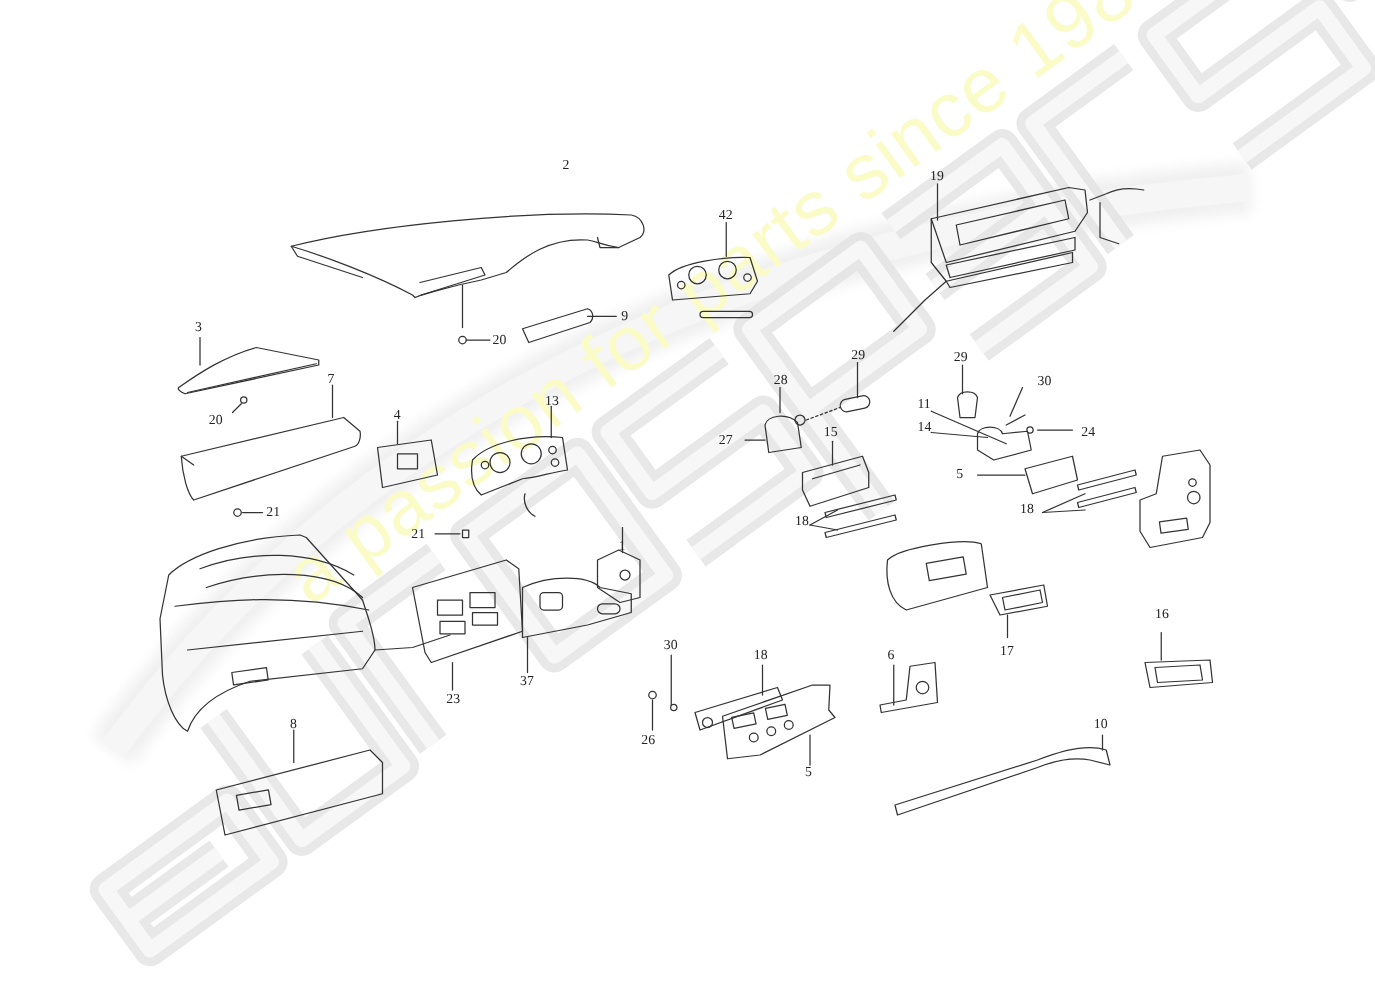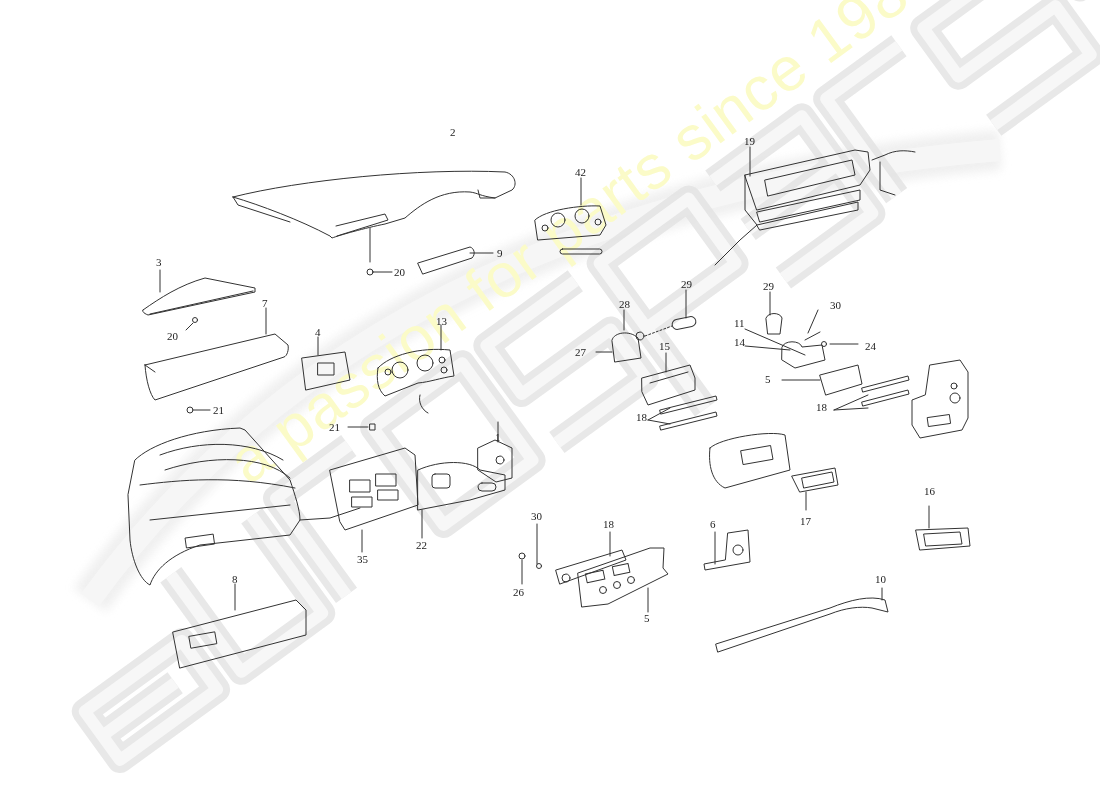--- a/index.html
+++ b/index.html
@@ -280,22 +280,22 @@
   <span class="callout" style="left:659px;top:341px">15</span>
   <span class="callout" style="left:924px;top:486px">16</span>
   <span class="callout" style="left:800px;top:516px">17</span>
   <span class="callout" style="left:636px;top:412px">18</span>
   <span class="callout" style="left:816px;top:402px">18</span>
   <span class="callout" style="left:744px;top:136px">19</span>
   <span class="callout" style="left:394px;top:267px">20</span>
   <span class="callout" style="left:167px;top:331px">20</span>
   <span class="callout" style="left:213px;top:405px">21</span>
   <span class="callout" style="left:329px;top:422px">21</span>
-  <span class="callout" style="left:416px;top:540px">22</span>
-  <span class="callout" style="left:357px;top:554px">35</span>
+  <span class="callout" style="left:416px;top:540px">37</span>
+  <span class="callout" style="left:357px;top:554px">23</span>
   <span class="callout" style="left:603px;top:519px">18</span>
   <span class="callout" style="left:531px;top:511px">30</span>
   <span class="callout" style="left:513px;top:587px">26</span>
   <span class="callout" style="left:575px;top:347px">27</span>
   <span class="callout" style="left:619px;top:299px">28</span>
   <span class="callout" style="left:681px;top:279px">29</span>
   <span class="callout" style="left:763px;top:281px">29</span>
   <span class="callout" style="left:830px;top:300px">30</span>
   <span class="callout" style="left:865px;top:341px">24</span>
   <span class="callout" style="left:575px;top:167px">42</span>

